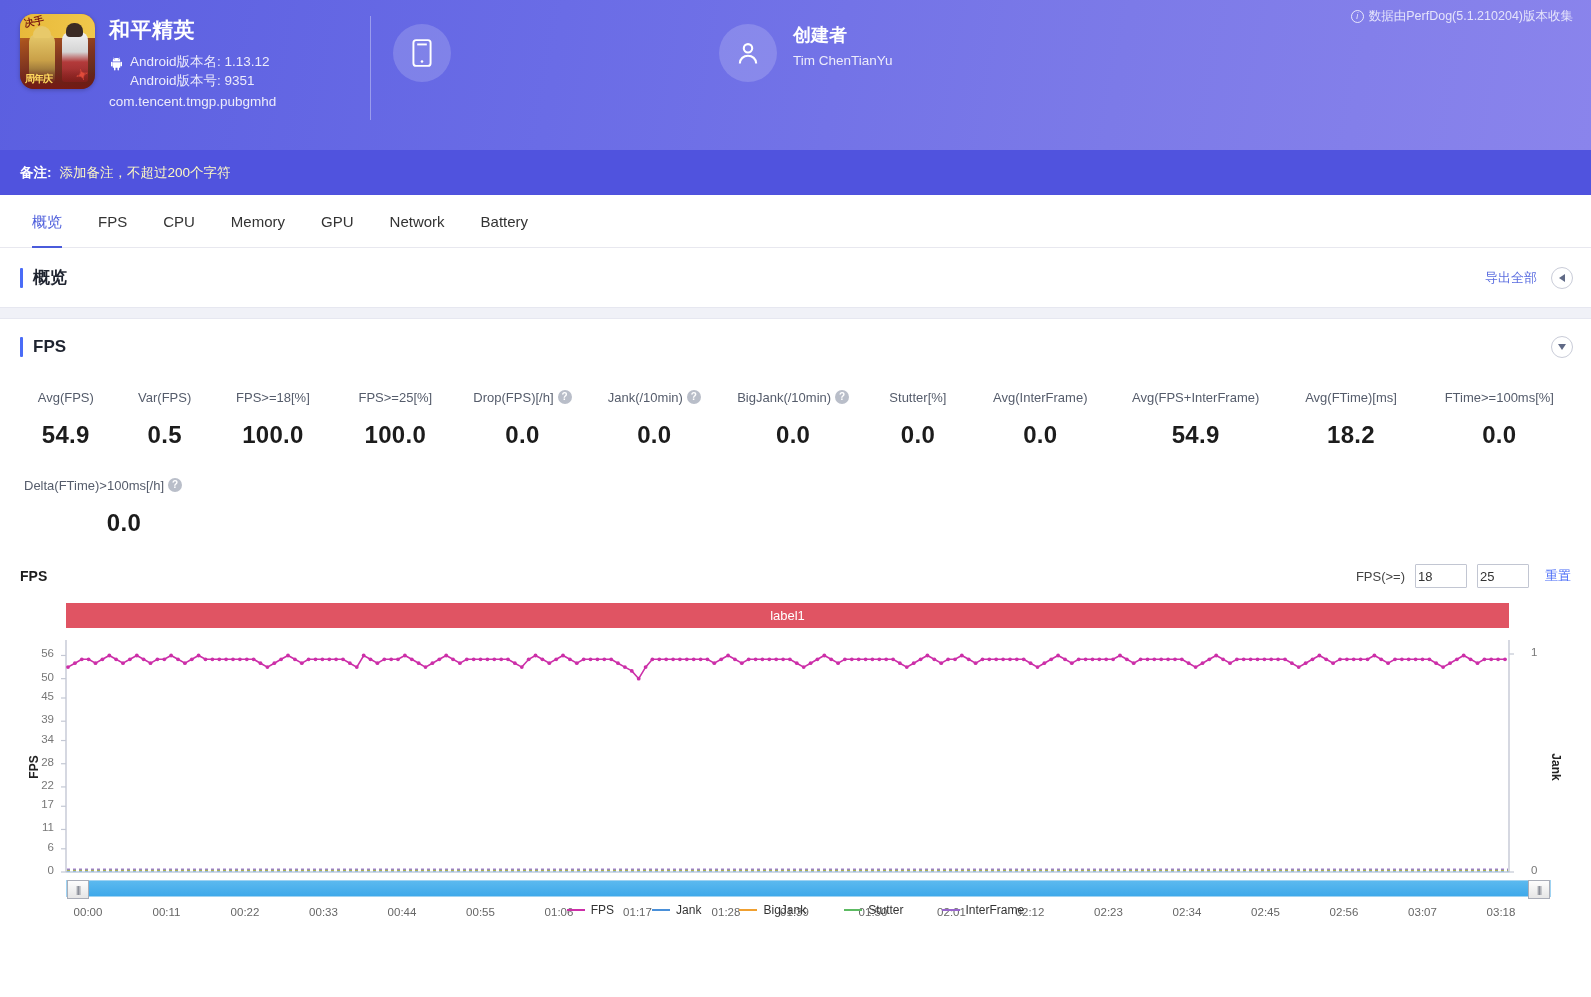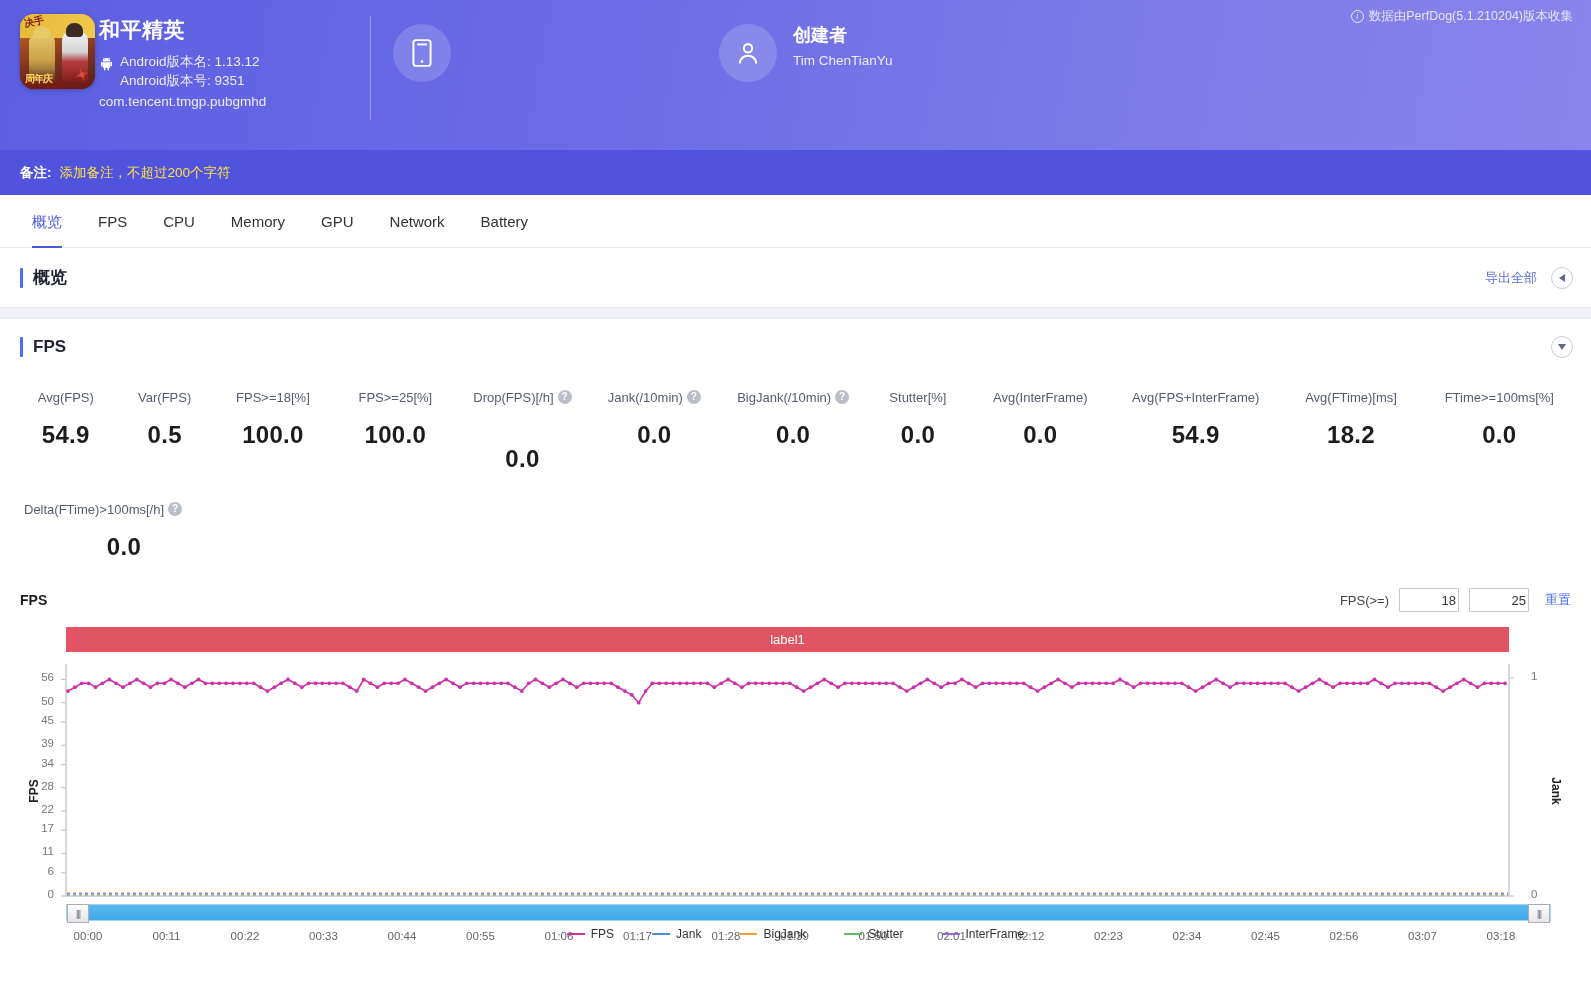--- a/index.html
+++ b/index.html
@@ -29,21 +29,21 @@
   }
   .app-icon .ic-t1 { position:absolute; left:4px; top:3px; font-size:10px; font-weight:bold; color:#7a1a12; transform:rotate(-12deg); line-height:9px;}
   .app-icon .ic-fig1 { position:absolute; left:9px; top:20px; width:26px; height:48px; background:linear-gradient(180deg,#e6c96a 0%,#c9a048 55%,#6b4a2a 100%); border-radius:8px 8px 3px 3px;}
   .app-icon .ic-fig1:after { content:""; position:absolute; left:4px; top:-8px; width:18px; height:12px; background:#e8c96a; border-radius:9px 9px 2px 2px;}
   .app-icon .ic-fig2 { position:absolute; right:7px; top:18px; width:26px; height:50px; background:linear-gradient(180deg,#f1f1f1 0%,#d4d4d4 40%,#b33a3a 60%,#8e2626 100%); border-radius:8px 8px 3px 3px;}
   .app-icon .ic-fig2:after { content:""; position:absolute; left:4px; top:-9px; width:17px; height:14px; background:#3b2b24; border-radius:8px 8px 4px 4px;}
   .app-icon .ic-bot { position:absolute; left:0; bottom:0; width:100%; height:20px; background:linear-gradient(0deg,rgba(120,25,20,.95),rgba(120,25,20,0)); }
   .app-icon .ic-b1 { position:absolute; left:5px; bottom:3px; font-size:10px; font-weight:bold; color:#ffd95e; letter-spacing:-1px;}
   .app-icon .ic-b2 { position:absolute; right:6px; bottom:5px; font-size:15px; color:#e14b3a; font-weight:bold; transform:rotate(-18deg);}
 
-  .app-meta { margin-left:4px; padding-top:2px; }
+  .app-meta { margin-left:14px; padding-top:2px; }
   .app-title { font-size:21px; font-weight:bold; letter-spacing:.5px; margin:0 0 8px 0; }
   .app-ver-row { display:flex; align-items:flex-start; }
   .android-ic { width:15px; height:16px; margin:4px 6px 0 0; flex:none; }
   .app-ver-lines div { font-size:13.5px; line-height:19px; color:#ecebfb; }
   .app-pkg { font-size:13.5px; color:#ecebfb; margin-top:4px; padding-left:0; }
 
   .hdr-div { width:1px; align-self:stretch; margin:16px 0 30px 0; background:rgba(255,255,255,.35); }
 
   .hdr-block { display:flex; align-items:flex-start; padding-top:24px; }
   .hdr-circle {
@@ -76,21 +76,21 @@
     font-size:10px; font-style:italic; font-weight:bold; color:#fff; margin-left:5px;
     vertical-align:2px;
   }
 
   
   .notebar {
     height:45px; background:#5053de; display:flex; align-items:center;
     padding-left:20px; color:#fff; font-size:13.5px;
   }
   .notebar .nb-label { font-weight:bold; margin-right:8px; }
-  .notebar .nb-ph { color:#fde047; }
+  .notebar .nb-ph { color:#fef9c3; }
 
   
   .tabs {
     height:53px; background:#fff; display:flex; align-items:center;
     padding-left:14px; border-bottom:1px solid #e8e8ef;
     box-shadow:0 1px 3px rgba(0,0,0,.04);
   }
   .tab {
     font-size:15px; color:#333; padding:0 18px; height:53px; line-height:53px;
     cursor:pointer; position:relative;
@@ -136,22 +136,22 @@
   .metric-row2 { display:flex; padding-left:10px; margin-top:22px; }
   .metric-row2 .metric { align-items:flex-start; }
   .metric-row2 .m-value { align-self:center; }
 
   
   .chart-wrap { padding:26px 20px 0 20px; position:relative; }
   .chart-head { display:flex; align-items:center; height:26px; }
   .chart-head .ch-title { font-size:14px; font-weight:bold; color:#1c1c1c;}
   .chart-ctrls { margin-left:auto; display:flex; align-items:center; gap:10px; font-size:13px; color:#444;}
   .chart-ctrls input {
-    width:60px; height:24px; border:1px solid #c2c6d2; background:#fff;
-    text-align:right; font-size:13px; color:#333; font-family:"Liberation Sans",sans-serif;
+    width:52px; height:24px; border:1px solid #c2c6d2; background:#fff;
+    text-align:left; font-size:13px; color:#333; font-family:"Liberation Sans",sans-serif;
     border-radius:1px;
   }
   .chart-ctrls .reset { color:#4a6cf7; cursor:pointer; margin-left:6px;}
 
   .label-bar {
     margin:14px 0 0 46px; height:25px; background:#e05463; color:#fff;
     font-size:13px; display:flex; align-items:center; justify-content:center;
     width:calc(100% - 46px - 62px);
   }
   .plot-area { position:relative; height:265px; margin-top:6px; }
@@ -306,21 +306,21 @@
             <span>FPS&gt;=18[%]</span>
           </div>
           <div class="m-value">100.0</div>
         </div>
         <div class="metric" style="width: 130px;">
           <div class="m-label">
             <span>FPS&gt;=25[%]</span>
           </div>
           <div class="m-value">100.0</div>
         </div>
-        <div class="metric" style="width: 140px; gap: 24px;">
+        <div class="metric" style="width: 140px;">
           <div class="m-label">
             <span>Drop(FPS)[/h]</span>
             <span class="qmark">?</span>
           </div>
           <div class="m-value">0.0</div>
         </div>
         <div class="metric" style="width: 140px;">
           <div class="m-label">
             <span>Jank(/10min)</span>
             <span class="qmark">?</span>

